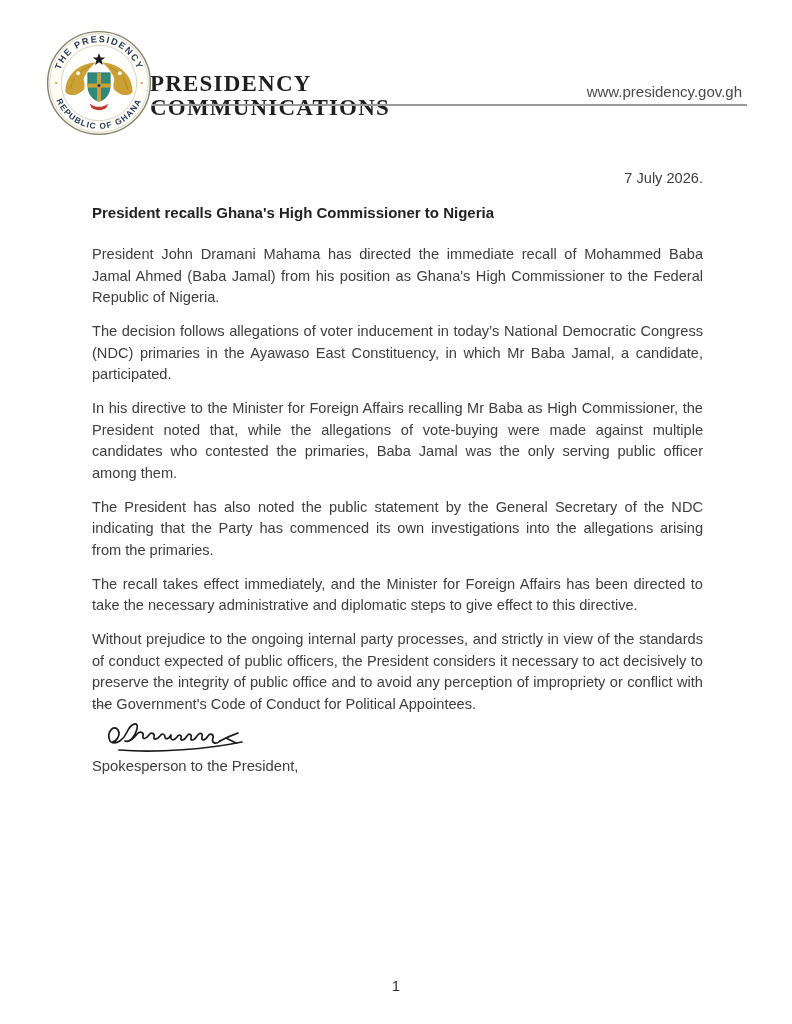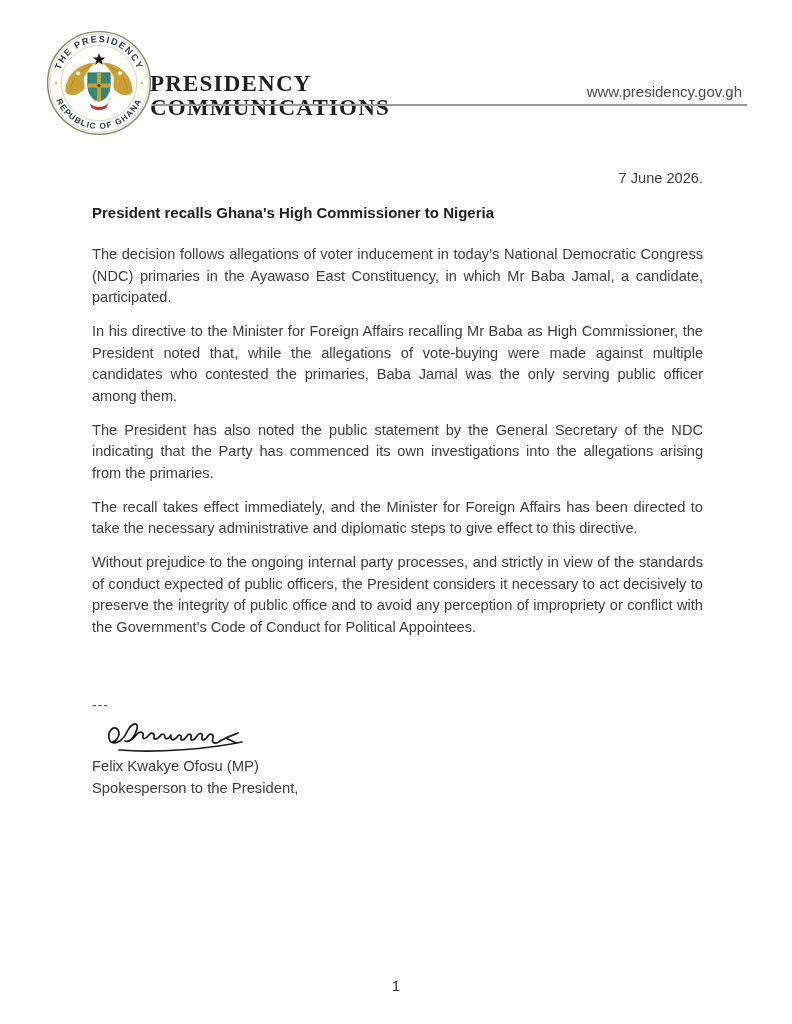--- a/index.html
+++ b/index.html
@@ -116,43 +116,43 @@
   </div>
 
   <div class="org-name">
     <div>PRESIDENCY</div>
     <div>COMMUNICATIONS</div>
   </div>
 
   <div class="website">www.presidency.gov.gh</div>
   <div class="header-rule"></div>
 
-  <div class="date-line">7 June 2026.</div>
+  <div class="date-line">7 July 2026.</div>
   <div class="doc-title">President recalls Ghana's High Commissioner to Nigeria</div>
 
   <div class="content">
+    <p>President John Dramani Mahama has directed the immediate recall of Mohammed Baba Jamal Ahmed (Baba Jamal) from his position as Ghana's High Commissioner to the Federal Republic of Nigeria.</p>
     <p>The decision follows allegations of voter inducement in today’s National Democratic Congress (NDC) primaries in the Ayawaso East Constituency, in which Mr Baba Jamal, a candidate, participated.</p>
     <p>In his directive to the Minister for Foreign Affairs recalling Mr Baba as High Commissioner, the President noted that, while the allegations of vote-buying were made against multiple candidates who contested the primaries, Baba Jamal was the only serving public officer among them.</p>
     <p>The President has also noted the public statement by the General Secretary of the NDC indicating that the Party has commenced its own investigations into the allegations arising from the primaries.</p>
     <p>The recall takes effect immediately, and the Minister for Foreign Affairs has been directed to take the necessary administrative and diplomatic steps to give effect to this directive.</p>
     <p>Without prejudice to the ongoing internal party processes, and strictly in view of the standards of conduct expected of public officers, the President considers it necessary to act decisively to preserve the integrity of public office and to avoid any perception of impropriety or conflict with the Government's Code of Conduct for Political Appointees.</p>
   </div>
 
   <div class="separator">---</div>
 
   <div class="signature-wrap">
     <svg width="150" height="46" viewBox="0 0 150 46">
       <g fill="none" stroke="#1b1b1b" stroke-width="1.7" stroke-linecap="round" stroke-linejoin="round">
         <path d="M7 30 C3 21 11 13 15 19 C18 24 13 32 8 31 C14 34 21 28 24 21 C28 12 36 10 34 18 C32 26 26 32 22 30 C26 32 31 27 34 23 C37 20 41 21 40 25 C39 29 43 28 46 24 C48 21 52 22 51 26 C50 29 54 29 57 25 C59 22 62 23 62 26 C62 29 66 28 68 24 C67 30 71 30 74 26 C76 23 79 24 78 27 C77 30 81 30 84 25 C86 22 89 23 88 27 C87 30 91 30 94 25 C97 21 100 22 99 26 C98 30 102 30 105 25 C107 22 111 23 110 27 C108 32 113 34 117 30"></path>
         <path d="M117 30 C122 27 129 24 135 22 L123 27 L133 32"></path>
         <path d="M16 39 C55 42 105 38 139 31"></path>
       </g>
     </svg>
   </div>
 
   <div class="signatory">
-    <div>Felix Kwakye Ofosu (MP)</div>
     <div>Spokesperson to the President,</div>
   </div>
 
   <div class="page-number">1</div>
 
 </div>
 
 </body></html>

